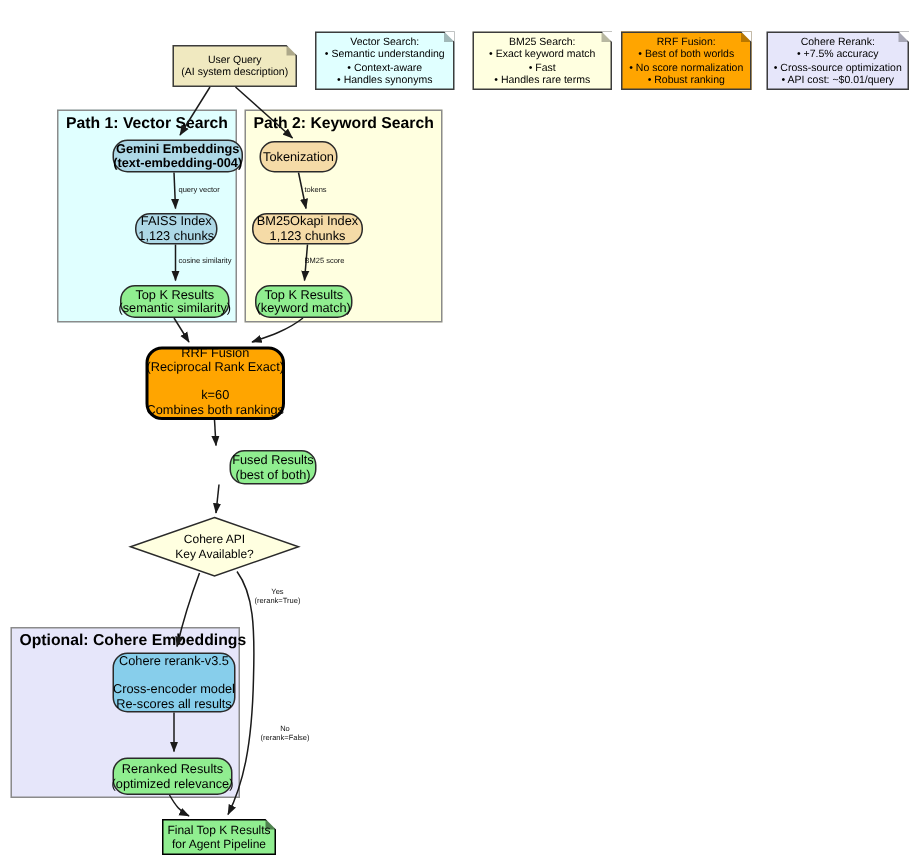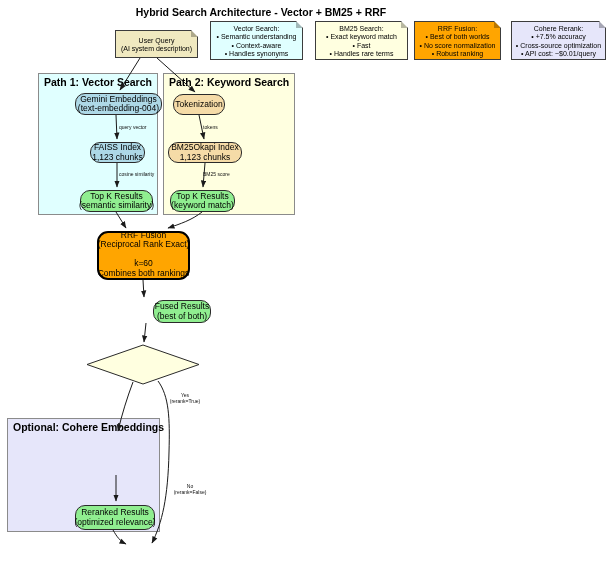--- a/index.html
+++ b/index.html
@@ -30,21 +30,20 @@
   .edgelayer{position:absolute;left:0;top:0;z-index:2;pointer-events:none;}
   .elabel{position:absolute;font-size:5px;line-height:6px;color:#111;z-index:3;white-space:nowrap;}
   .elabel.center{text-align:center;}
   .dtext{position:absolute;font-size:8px;line-height:9.5px;text-align:center;z-index:3;}
 </style>
 </head>
 <body>
 
 <div class="canvas">
 
-  <div class="title">Hybrid Search Architecture - Vector + BM25 + RRF</div>
 
   <div class="note" style="left:115px;top:30px;width:83px;height:28px;background:#F0E9C0;padding-top:6px;">
     <div>User Query</div>
     <div>(AI system description)</div>
   </div>
 
   <div class="note" style="left:210px;top:21px;width:93px;height:39px;background:#E0FFFF;">
     <div class="nheading">Vector Search:</div>
     <div>• Semantic understanding</div>
     <div>• Context-aware</div>
@@ -100,21 +99,21 @@
       <path d="M143,280 L144,297" marker-end="url(#arrow)"></path>
       <path d="M146,323 L144,342" marker-end="url(#arrow)"></path>
       <path d="M133,382 C127,398 122,414 118,431" marker-end="url(#arrow)"></path>
       <path d="M158,381 C169,396 170,418 169,452 C168,498 162,523 152,543" marker-end="url(#arrow)"></path>
       <path d="M116,475 L116,501" marker-end="url(#arrow)"></path>
       <path d="M113,530 C117,537 120,541 126,544" marker-end="url(#arrow)"></path>
     </g>
     <polygon points="143,345 199,364.5 143,384 87,364.5" fill="#FFFFE0" stroke="#2a2a2a" stroke-width="1"></polygon>
   </svg>
 
-  <div class="node" style="left:75px;top:93px;width:87px;height:22px;background:#ADD8E6;">
+  <div class="node" style="left:75px;top:93px;width:87px;height:22px;background:#ADD8E6;font-weight:bold;">
     <div class="line">Gemini Embeddings</div>
     <div class="line">(text-embedding-004)</div>
   </div>
   <div class="node" style="left:90px;top:142px;width:55px;height:21px;background:#ADD8E6;">
     <div class="line">FAISS Index</div>
     <div class="line">1,123 chunks</div>
   </div>
   <div class="node" style="left:80px;top:190px;width:73px;height:22px;background:#90EE90;">
     <div class="line">Top K Results</div>
     <div class="line">(semantic similarity)</div>
@@ -137,26 +136,40 @@
     <div class="line">(Reciprocal Rank Exact)</div>
     <div class="line"></div>
     <div class="line">k=60</div>
     <div class="line">Combines both rankings</div>
   </div>
   <div class="node" style="left:117px;top:300px;width:58px;height:23px;background:#90EE90;margin-left:36px;">
     <div class="line">Fused Results</div>
     <div class="line">(best of both)</div>
   </div>
 
+  <div class="dtext" style="left:99px;top:355px;width:88px;">
+    <div>Cohere API</div>
+    <div>Key Available?</div>
+  </div>
 
+  <div class="node" style="left:75px;top:435px;width:82px;height:40px;background:#87CEEB;">
+    <div class="line">Cohere rerank-v3.5</div>
+    <div class="line"></div>
+    <div class="line">Cross-encoder model</div>
+    <div class="line">Re-scores all results</div>
+  </div>
   <div class="node" style="left:75px;top:505px;width:80px;height:25px;background:#90EE90;align-items:center;">
     <div class="line">Reranked Results</div>
     <div class="line">(optimized relevance)</div>
   </div>
 
+  <div class="node final-note" style="left:108px;top:546px;width:76px;height:24px;background:#90EE90;font-size:8px;">
+    <div class="line">Final Top K Results</div>
+    <div class="line">for Agent Pipeline</div>
+  </div>
 
   <div class="elabel" style="left:119px;top:124px;">query vector</div>
   <div class="elabel" style="left:119px;top:171px;">cosine similarity</div>
   <div class="elabel" style="left:203px;top:124px;">tokens</div>
   <div class="elabel" style="left:203px;top:171px;">BM25 score</div>
   <div class="elabel center" style="left:165px;top:392px;width:40px;">
     <div>Yes</div>
     <div>(rerank=True)</div>
   </div>
   <div class="elabel center" style="left:168px;top:483px;width:44px;">

